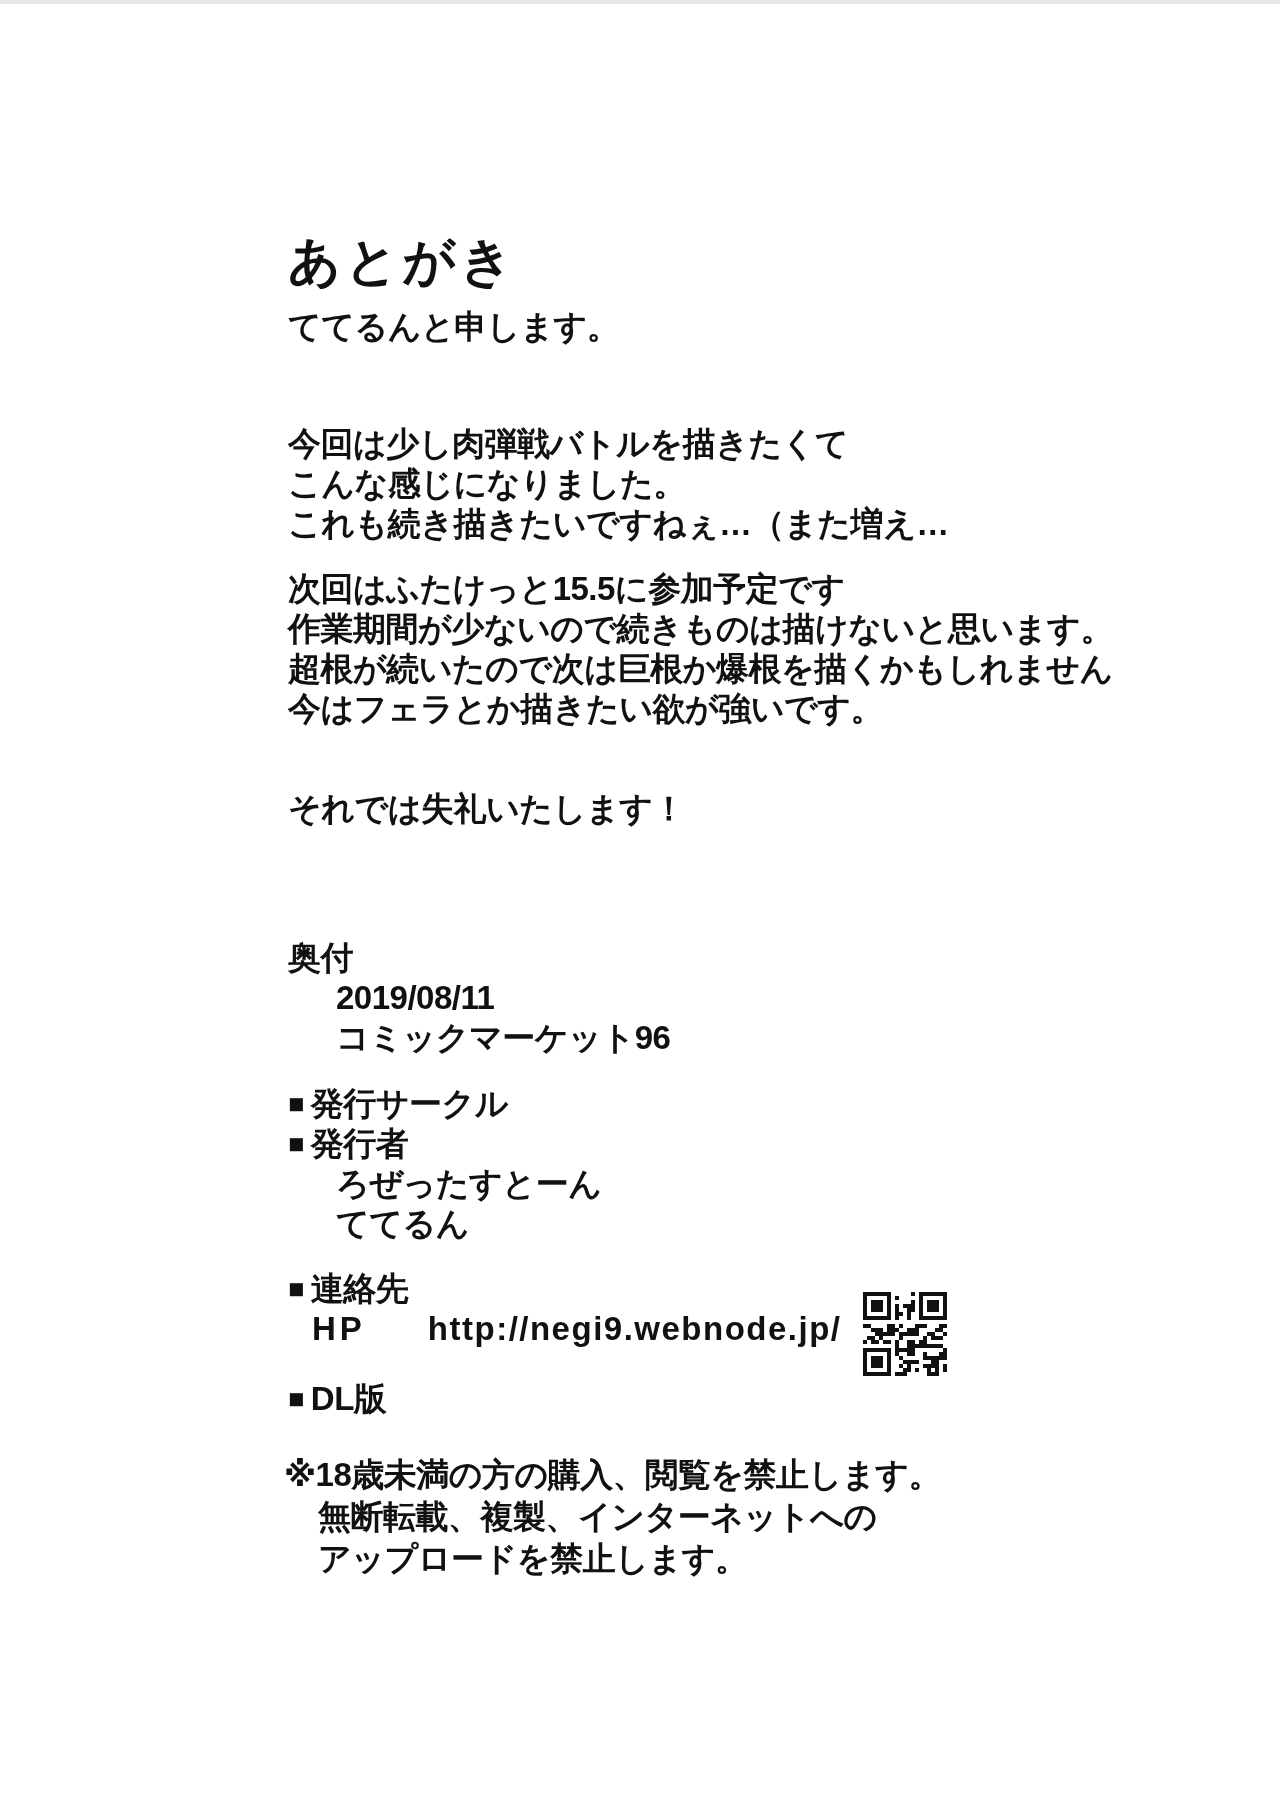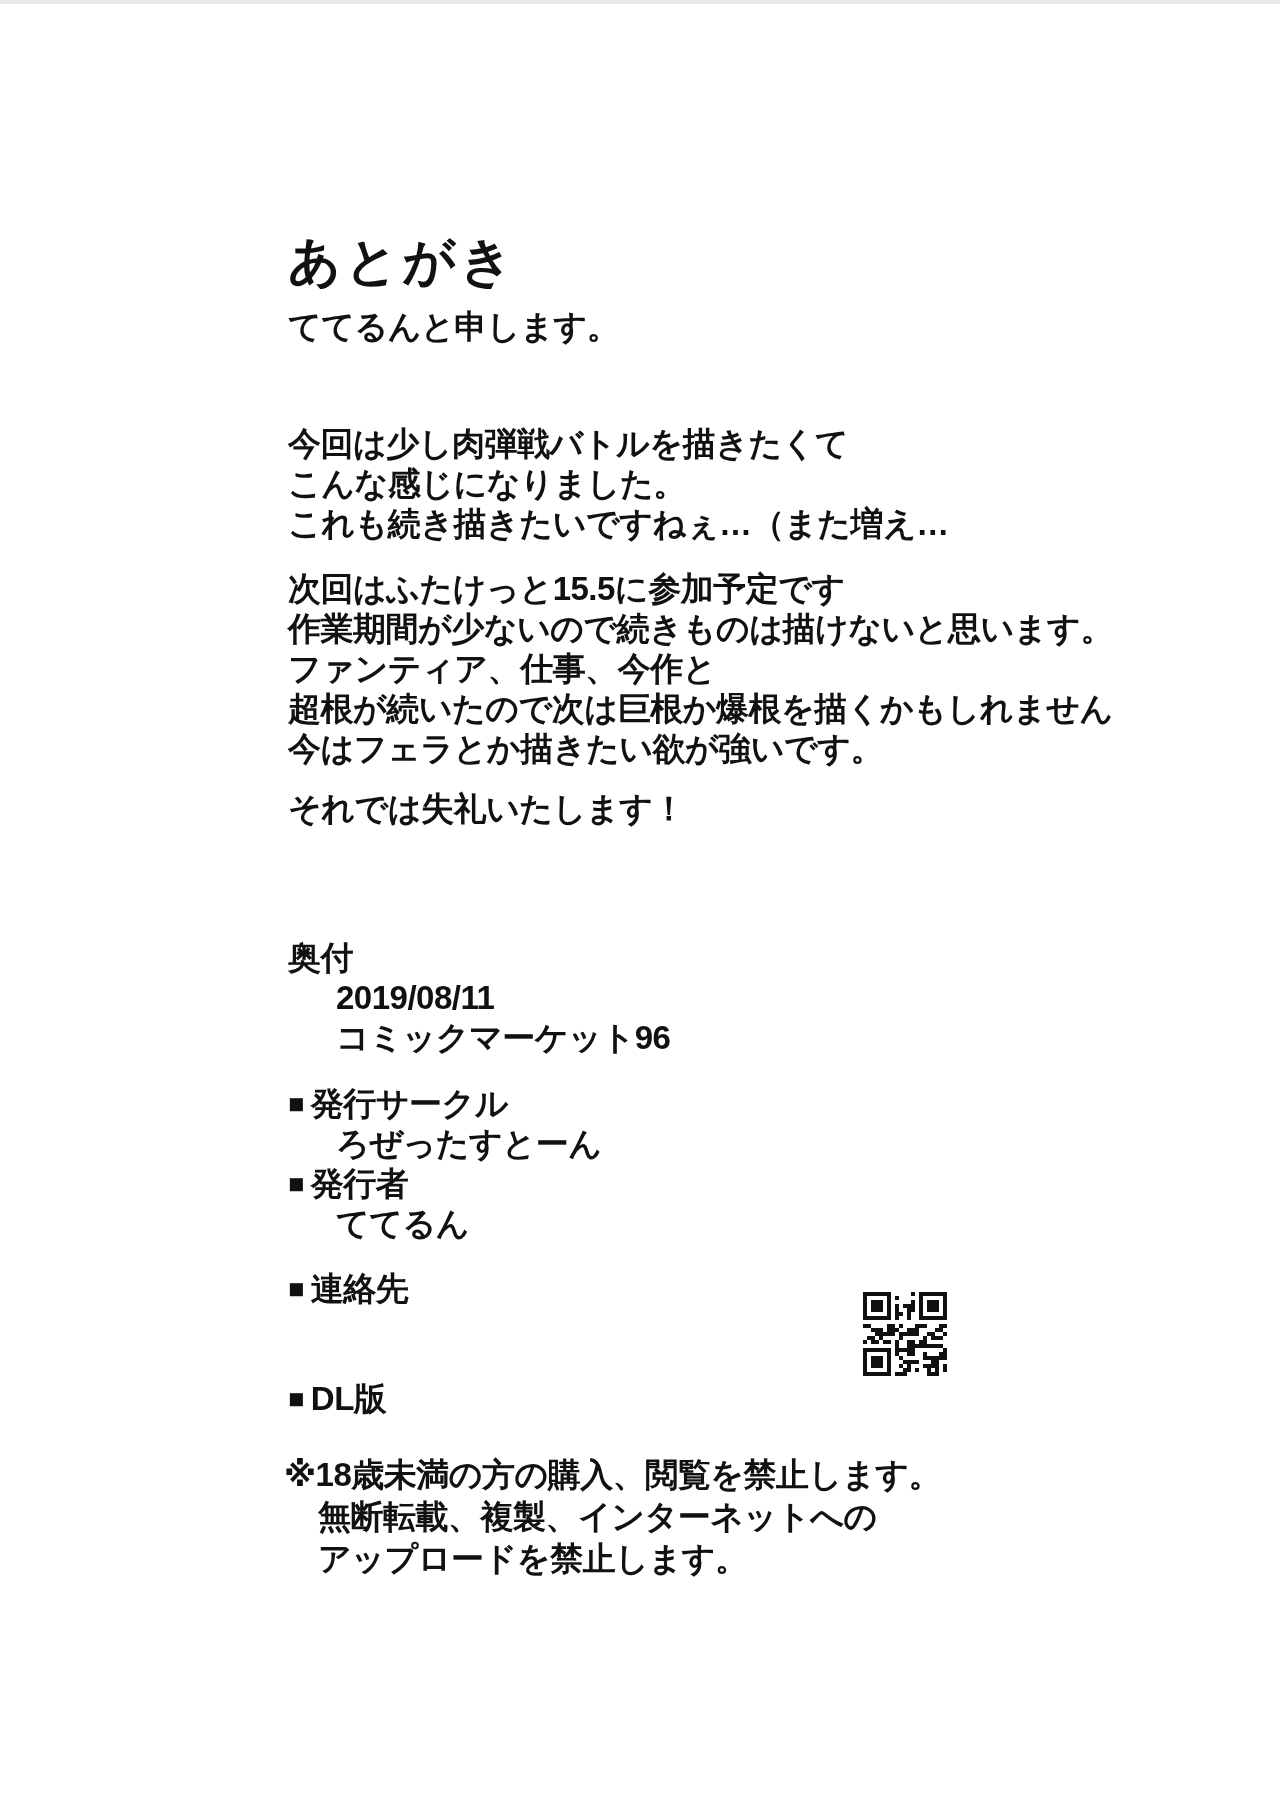--- a/index.html
+++ b/index.html
@@ -75,44 +75,44 @@
 
   <section class="block" style="top:420px">
     <div class="line">今回は少し肉弾戦バトルを描きたくて</div>
     <div class="line">こんな感じになりました。</div>
     <div class="line">これも続き描きたいですねぇ…（また増え…</div>
   </section>
 
   <section class="block" style="top:565px">
     <div class="line">次回はふたけっと15.5に参加予定です</div>
     <div class="line">作業期間が少ないので続きものは描けないと思います。</div>
-    <div class="line">ファンティア、仕事、今作と</div>
     <div class="line">超根が続いたので次は巨根か爆根を描くかもしれません</div>
     <div class="line">今はフェラとか描きたい欲が強いです。</div>
   </section>
 
   <section class="block" style="top:785px">
     <div class="line">それでは失礼いたします！</div>
   </section>
 
   <section class="block" style="top:934px">
     <div class="line">奥付</div>
     <div class="line sub">2019/08/11</div>
     <div class="line sub">コミックマーケット96</div>
   </section>
 
   <section class="block" style="top:1080px">
     <div class="line"><span class="bullet">■</span><span>発行サークル</span></div>
+    <div class="line"><span class="bullet">■</span><span>発行者</span></div>
     <div class="line sub">ろぜったすとーん</div>
-    <div class="line"><span class="bullet">■</span><span>発行者</span></div>
     <div class="line sub">ててるん</div>
   </section>
 
   <section class="block" style="top:1265px">
     <div class="line"><span class="bullet">■</span><span>連絡先</span></div>
+    <div class="line contact-row"><span class="hp-label">HP</span><span class="url">http://negi9.webnode.jp/</span></div>
   </section>
 
   <div class="qr">
     <svg id="qr" viewBox="0 0 21 21" width="84" height="84" fill="#111111" shape-rendering="crispEdges" xmlns="http://www.w3.org/2000/svg">
         <rect x="12" y="0" width="1" height="1"></rect>
         <rect x="8" y="1" width="1" height="1"></rect>
         <rect x="12" y="2" width="1" height="1"></rect>
         <rect x="8" y="3" width="1" height="1"></rect>
         <rect x="10" y="3" width="1" height="1"></rect>
         <rect x="11" y="3" width="1" height="1"></rect>

